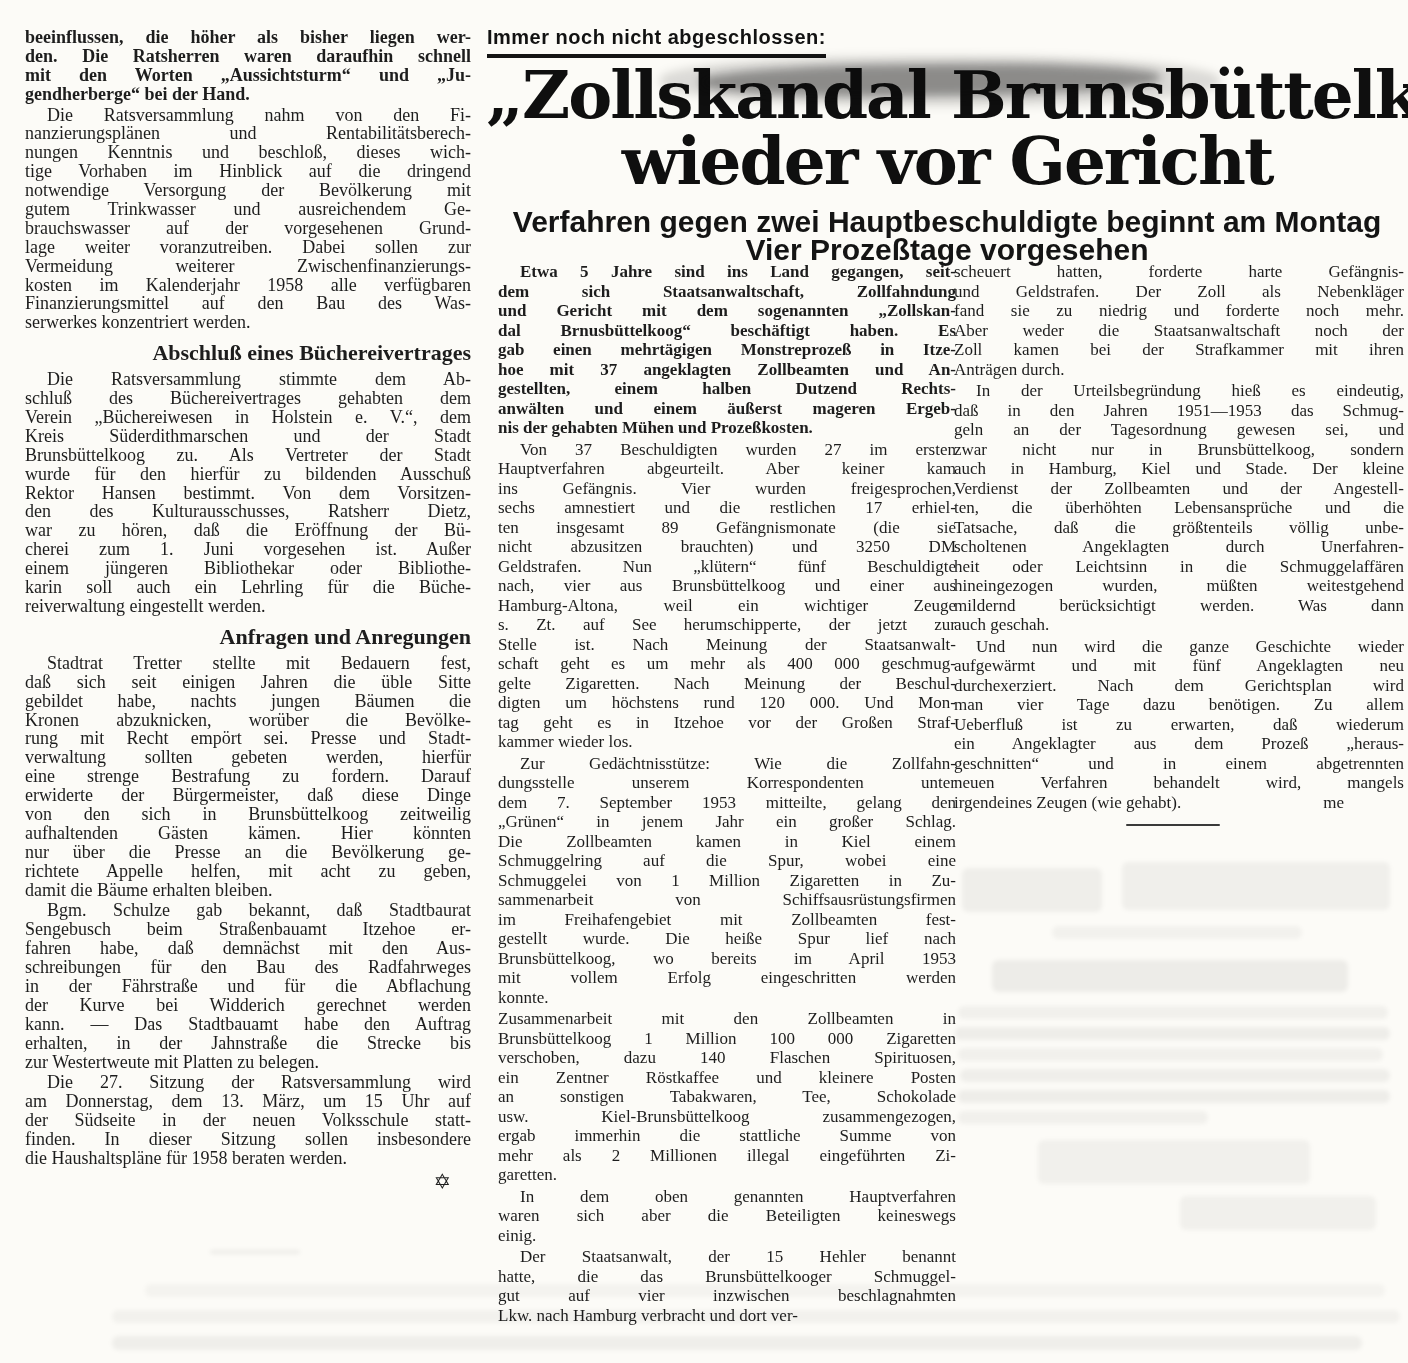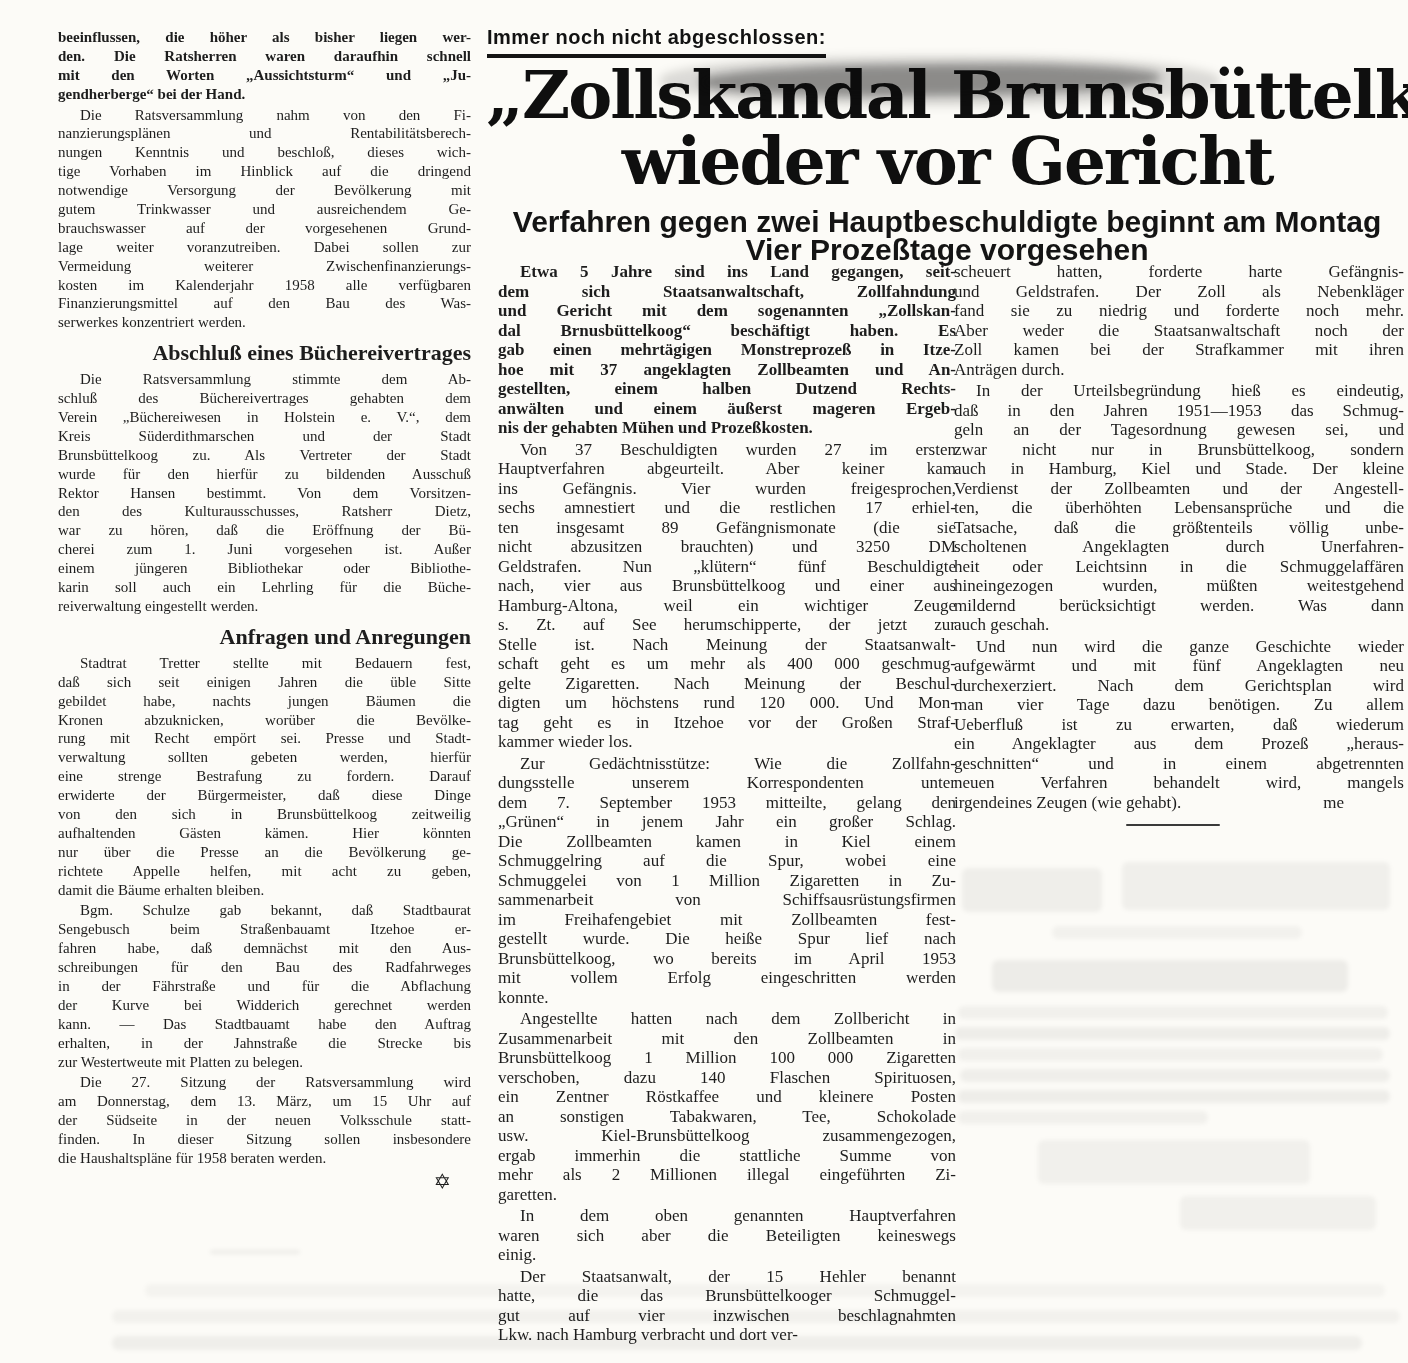--- a/index.html
+++ b/index.html
@@ -36,22 +36,22 @@
   }
   .sig { float: right; padding-right: 60px; }
 
   
   .left-col {
     position: absolute;
     left: 25px; top: 28px;
     width: 446px;
   }
   .left-col .line {
-    font-size: 15px;
-    height: 18.9px; line-height: 18.9px; margin-left: 33px;
+    font-size: 18px;
+    height: 18.9px; line-height: 18.9px;
   }
   .ornament {
     text-align: right;
     padding-right: 20px;
     font-size: 21px;
     line-height: 24px;
     margin-top: 2px;
     font-family: "DejaVu Sans", sans-serif;
   }
 
@@ -252,21 +252,20 @@
         <div class="line">Schmuggelring auf die Spur, wobei eine</div>
         <div class="line">Schmuggelei von 1 Million Zigaretten in Zu-</div>
         <div class="line">sammenarbeit von Schiffsausrüstungsfirmen</div>
         <div class="line">im Freihafengebiet mit Zollbeamten fest-</div>
         <div class="line">gestellt wurde. Die heiße Spur lief nach</div>
         <div class="line">Brunsbüttelkoog, wo bereits im April 1953</div>
         <div class="line">mit vollem Erfolg eingeschritten werden</div>
         <div class="line last">konnte.</div>
       </div>
       <div class="para">
-        <div class="line first">Angestellte hatten nach dem Zollbericht in</div>
         <div class="line">Zusammenarbeit mit den Zollbeamten in</div>
         <div class="line">Brunsbüttelkoog 1 Million 100 000 Zigaretten</div>
         <div class="line">verschoben, dazu 140 Flaschen Spirituosen,</div>
         <div class="line">ein Zentner Röstkaffee und kleinere Posten</div>
         <div class="line">an sonstigen Tabakwaren, Tee, Schokolade</div>
         <div class="line">usw. Kiel-Brunsbüttelkoog zusammengezogen,</div>
         <div class="line">ergab immerhin die stattliche Summe von</div>
         <div class="line">mehr als 2 Millionen illegal eingeführten Zi-</div>
         <div class="line last">garetten.</div>
       </div>

